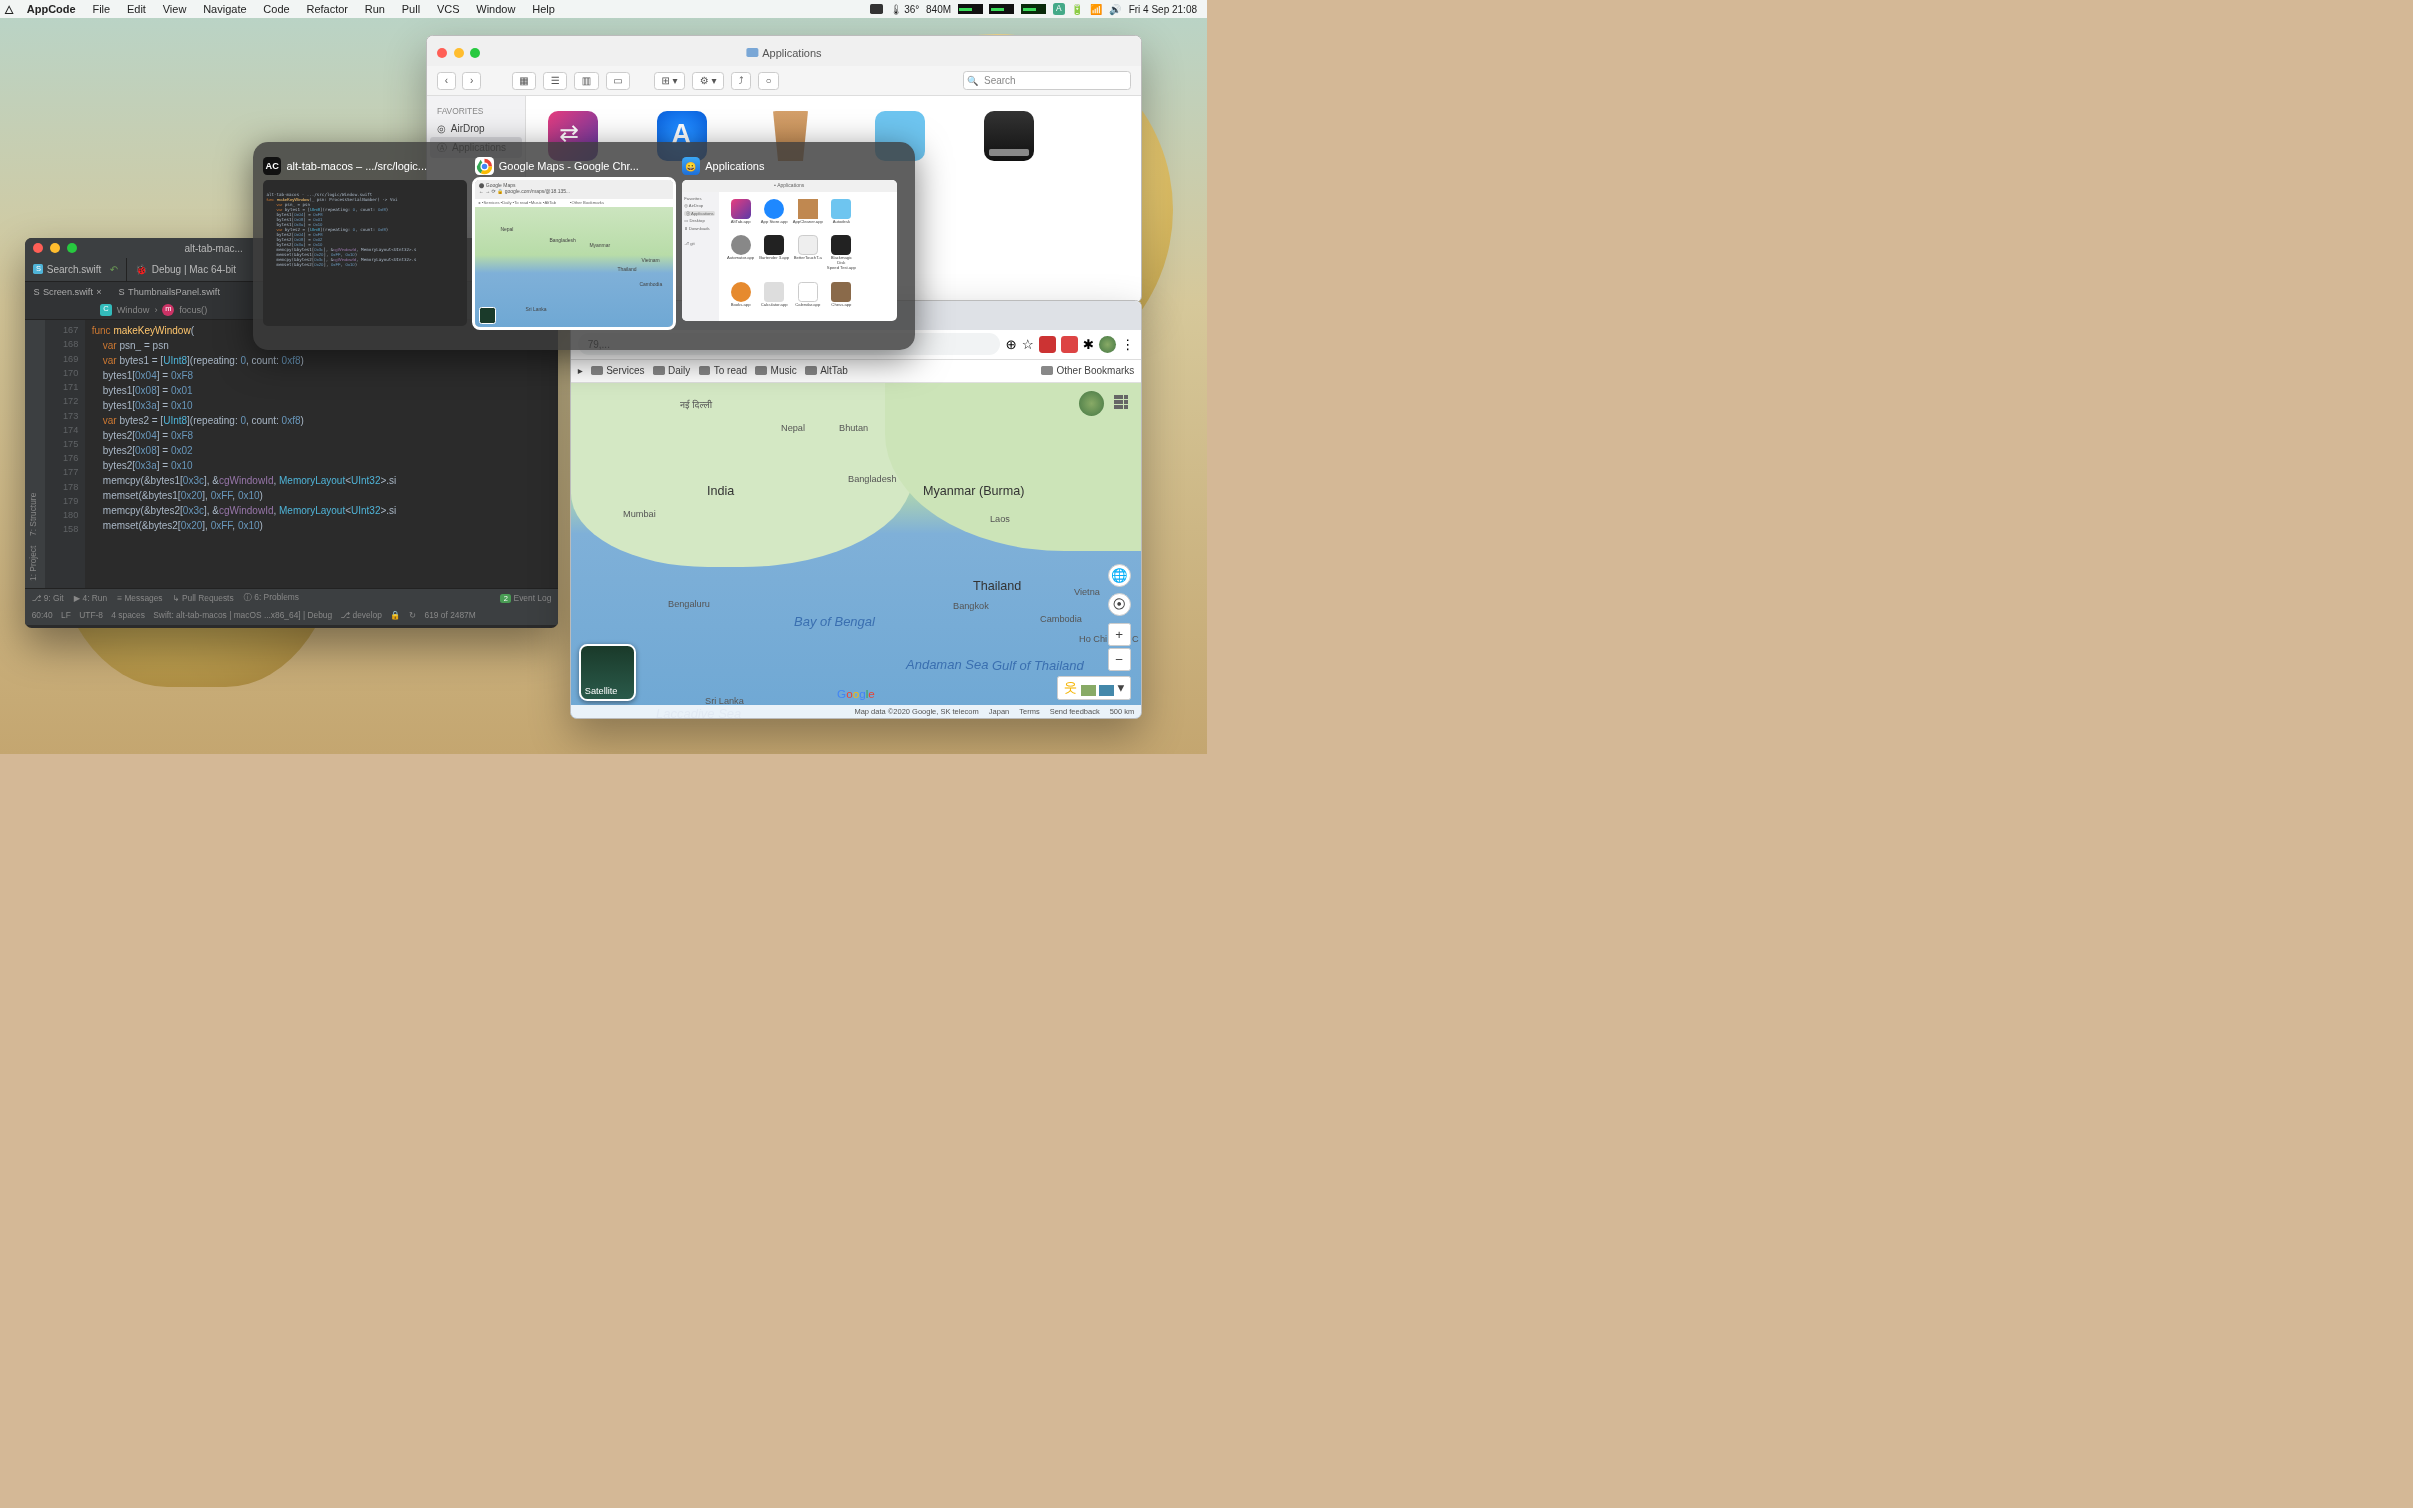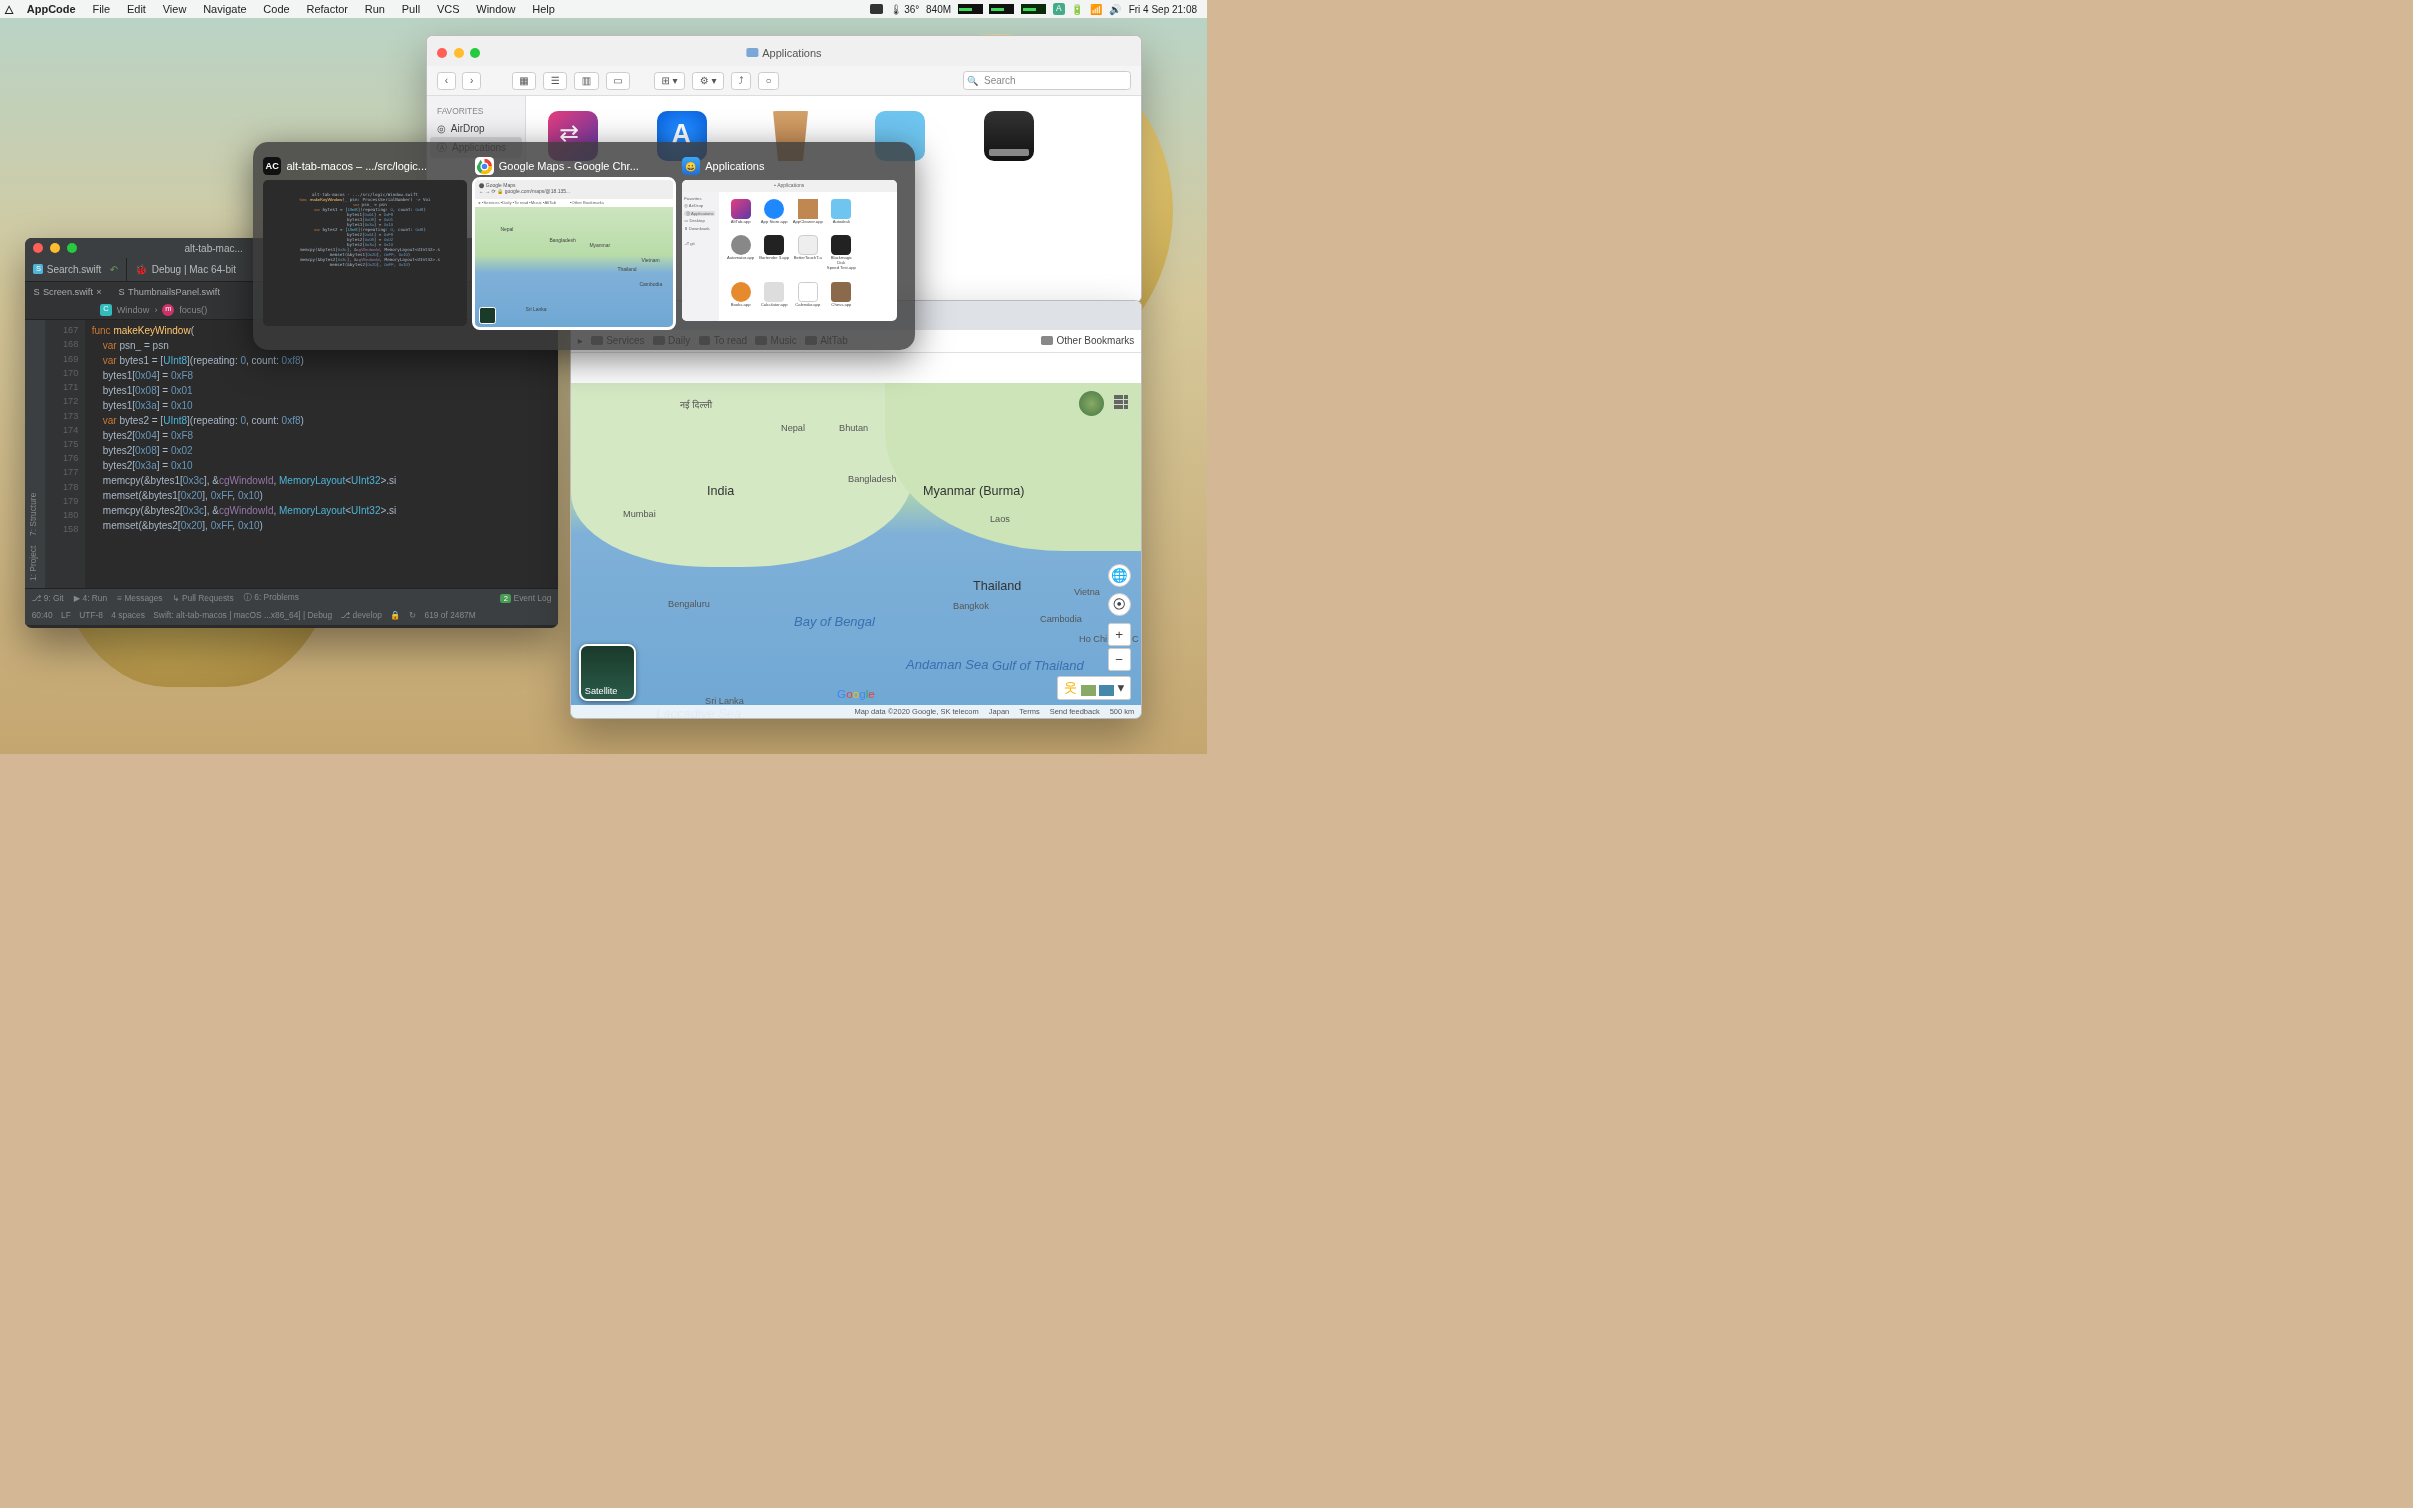--- a/index.html
+++ b/index.html
@@ -94,21 +94,21 @@
 .map-footer{position:absolute;bottom:0;left:0;right:0;height:13.4px;background:rgba(255,255,255,0.85);font-size:7.5px;color:#555;display:flex;align-items:center;justify-content:flex-end;gap:10px;padding-right:6.7px;}
 .google-logo{position:absolute;bottom:18.4px;left:50%;transform:translateX(-50%);font-size:11.7px;font-weight:500;}
 
 
 .switcher { position:absolute; left:253px; top:142px; width:662px; height:208px; background:rgba(60,60,60,0.82); border-radius:15px; padding:15px 10px; display:flex; gap:8.4px; z-index:200; box-shadow:0 8.4px 34px rgba(0,0,0,0.5);}
 .thumb { display:flex; flex-direction:column; gap:5px; }
 .thumb-title { display:flex; align-items:center; gap:5px; font-size:11px; color:#fff; white-space:nowrap; overflow:hidden; }
 .thumb-title .ai { width:18.4px; height:18.4px; border-radius:4.2px; flex-shrink:0; display:flex; align-items:center; justify-content:center; font-size:9.2px; font-weight:bold; color:#fff;}
 .thumb-img { border-radius:5px; overflow:hidden; background:#222; }
 .thumb.sel .thumb-img { outline:3.4px solid #fff; }
-.t-ide { width:204px;text-align:center;} .t-ide .thumb-img{height:146px; background:#2b2b2b;}
+.t-ide { width:204px;} .t-ide .thumb-img{height:146px; background:#2b2b2b;}
 .t-chrome{width:198px;} .t-chrome .thumb-img{height:147px;background:#fff;}
 .t-finder{width:215px;} .t-finder .thumb-img{height:141px;background:#fff;}
 .mini-ide{font-size:4.2px;line-height:5px;color:#a9b7c6;padding:11.7px 3.4px 3.4px;font-family:monospace;white-space:pre;background:#2b2b2b;height:100%;}
 .mini-finder{font-size:5.9px;padding:0;height:100%;display:flex;flex-direction:column;}
 .mini-chrome{height:100%;display:flex;flex-direction:column;}
 </style>
 </head>
 <body>
 
 <div class="wallpaper">
@@ -296,20 +296,32 @@
     <span>Swift: alt-tab-macos | macOS ...x86_64] | Debug</span>
     <span>⎇ <span>develop</span></span>
     <span>🔒</span>
     <span>↻</span>
     <span>619 of 2487M</span>
   </div>
 </div>
 
 <div class="chrome">
   <div class="chrome-tabbar"></div>
+  <div class="chrome-toolbar">
+    <div class="chrome-url">
+        <span>79,...</span>
+      </div>
+    <span>⊕</span>
+    <span>☆</span>
+    <span class="chrome-ext" style="background:#c33"></span>
+    <span class="chrome-ext" style="background:#d44"></span>
+    <span>✱</span>
+    <span class="chrome-ext" style="background:radial-gradient(circle,#8a6,#474);border-radius:50%"></span>
+    <span>⋮</span>
+  </div>
   <div class="bookbar">
     <span>▸</span>
     <div class="bm">
         <span class="f"></span>
         <span>Services</span>
       </div>
     <div class="bm">
         <span class="f"></span>
         <span>Daily</span>
       </div>

